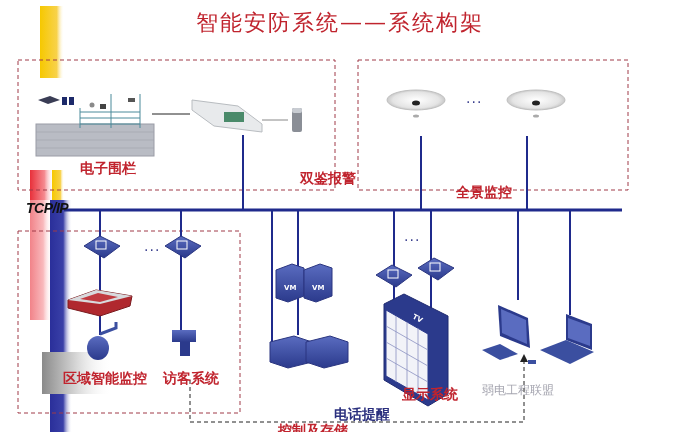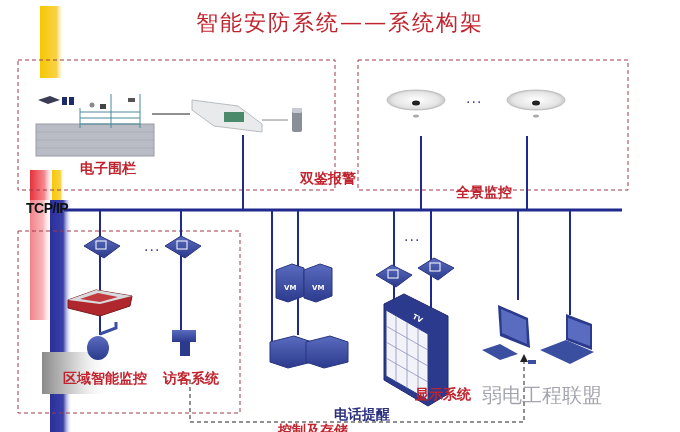--- a/index.html
+++ b/index.html
@@ -9,26 +9,26 @@
     position: absolute; left: 0; width: 680px; top: 8px; text-align: center;
     font-family: "DejaVu Serif", serif; font-size: 22px; color: #c0242e; letter-spacing: 2px;
   }
   .lbl {
     position: absolute; font-family: "DejaVu Serif", serif; font-size: 14px; font-weight: bold;
     color: #c0242e; white-space: nowrap;
   }
   .lbl.blue { color: #2a2f7e; }
   .bus-label {
     position: absolute; left: 26px; top: 200px; font-family: "Liberation Sans", sans-serif;
-    font-weight: bold; font-size: 14px; color: #111; letter-spacing: -0.5px;
+    font-weight: bold; font-size: 14px; color: #111; letter-spacing: -0.5px; font-style: italic;
   }
   .dots { position: absolute; font-size: 14px; color: #3a3f8e; letter-spacing: 1px; }
   .watermark {
     position: absolute; left: 482px; top: 382px; font-family: "DejaVu Sans", sans-serif;
-    font-size: 20px; color: rgba(90,90,110,0.55); white-space: nowrap;
+    font-size: 12px; color: rgba(90,90,110,0.55); white-space: nowrap;
   }
 </style>
 </head>
 <body>
 
 <svg id="stage" width="680" height="432" viewBox="0 0 680 432">
   <defs>
     <linearGradient id="gYellow" x1="0" x2="1" y1="0" y2="0">
       <stop offset="0" stop-color="#f6c800"></stop>
       <stop offset="0.7" stop-color="#f8d24a"></stop>
@@ -217,20 +217,20 @@
 
 <div class="title">智能安防系统——系统构架</div>
 <div class="bus-label">TCP/IP</div>
 
 <div class="lbl" style="left:80px; top:160px;">电子围栏</div>
 <div class="lbl" style="left:272px; top:170px;margin-left:28px;">双鉴报警</div>
 <div class="lbl" style="left:456px; top:168px;margin-top:16px;">全景监控</div>
 <div class="lbl" style="left:63px; top:370px;">区域智能监控</div>
 <div class="lbl" style="left:163px; top:370px;">访客系统</div>
 <div class="lbl" style="left:278px; top:386px;margin-top:36px;">控制及存储</div>
-<div class="lbl" style="left:402px; top:386px;margin-left:13px;">显示系统</div>
+<div class="lbl" style="left:402px; top:386px;">显示系统</div>
 <div class="lbl blue" style="left:334px; top:406px;">电话提醒</div>
 
 <div class="dots" style="left:466px; top:90px;">...</div>
 <div class="dots" style="left:144px; top:238px;">...</div>
 <div class="dots" style="left:404px; top:228px;">...</div>
 
 <div class="watermark">弱电工程联盟</div>
 
 </body></html>

